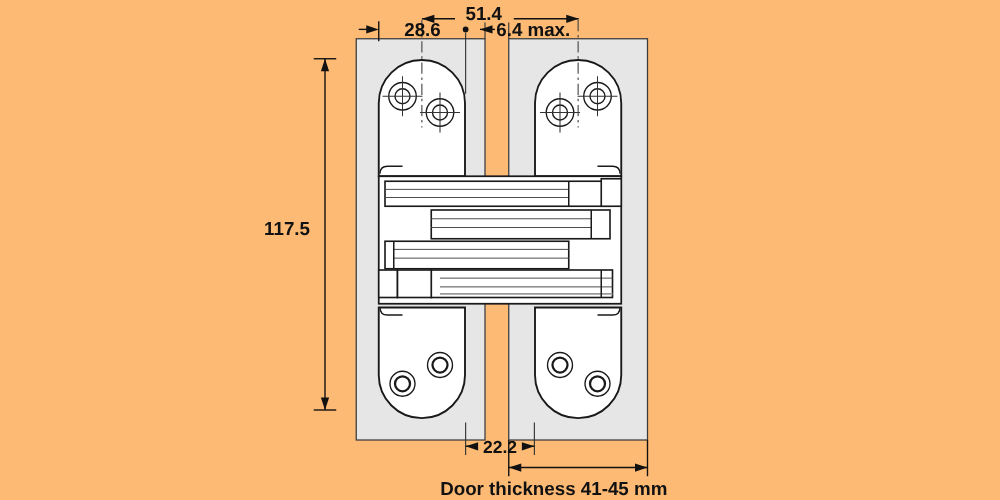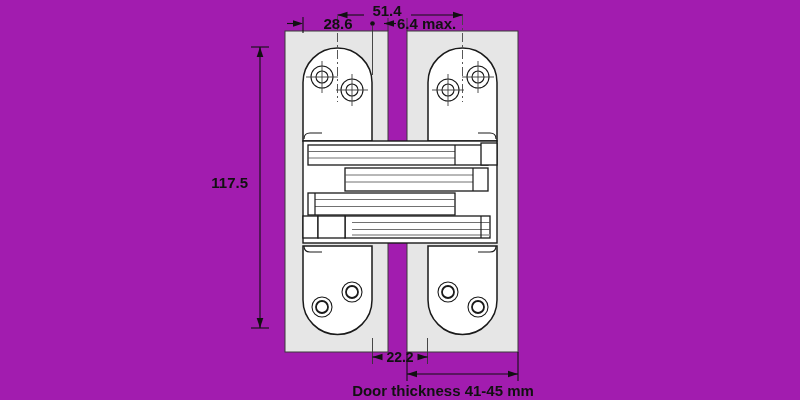--- a/index.html
+++ b/index.html
@@ -1,16 +1,16 @@
 <!DOCTYPE html>
 <html><head>
 <meta charset="utf-8">
 <style>
   html,body{margin:0;padding:0;background:#fff;}
-  .stage{position:relative;width:800px;height:400px;background:#a21caf;overflow:hidden;
+  .stage{position:relative;width:800px;height:400px;background:#fdba74;overflow:hidden;
          font-family:"Liberation Sans",sans-serif;}
   svg{display:block;}
   .panel{stroke:#3a3a3a;stroke-width:1;}
   .leaf{fill:#ffffff;stroke:#1a1a1a;stroke-width:1.5;}
   .linkbox{fill:#ffffff;stroke:#1a1a1a;stroke-width:1.4;}
   .arm{fill:#ffffff;stroke:#1a1a1a;stroke-width:1.3;}
   .stripe{stroke:#4d4d4d;stroke-width:0.8;fill:none;}
   .stripe-gray{stroke:#9a9a9a;stroke-width:1.4;fill:none;}
   .divider{stroke:#1a1a1a;stroke-width:1.2;fill:none;}
   .hole{fill:none;stroke:#1a1a1a;stroke-width:1.1;}

